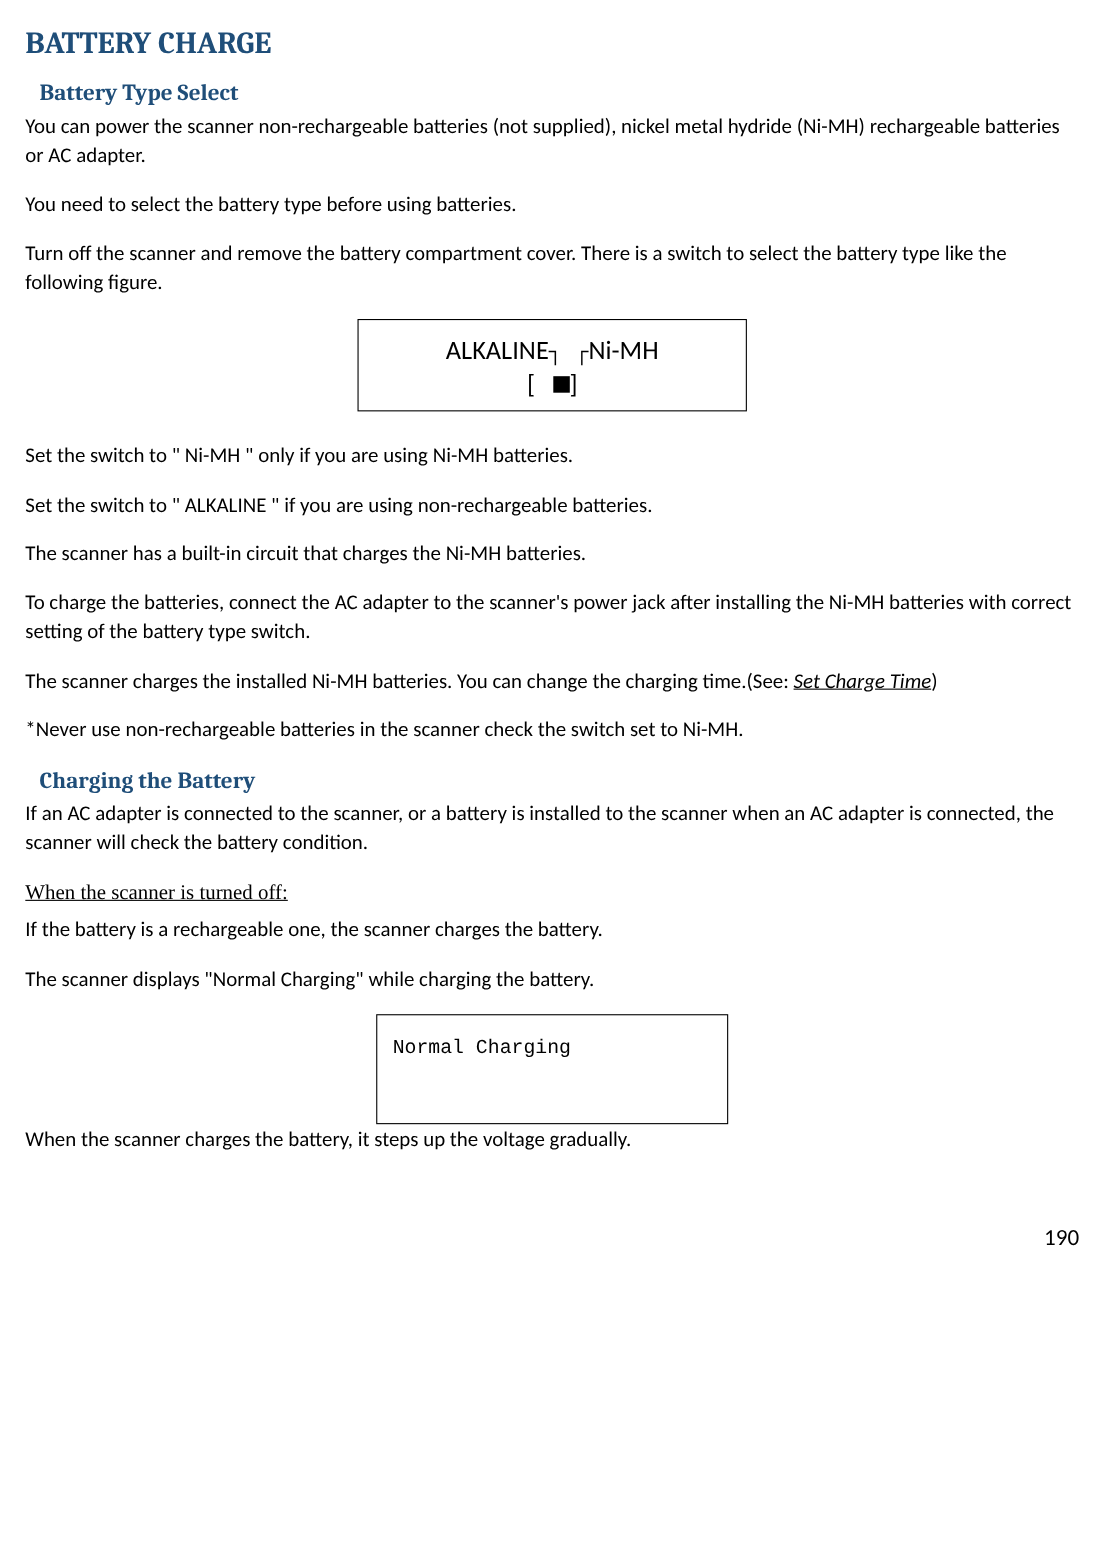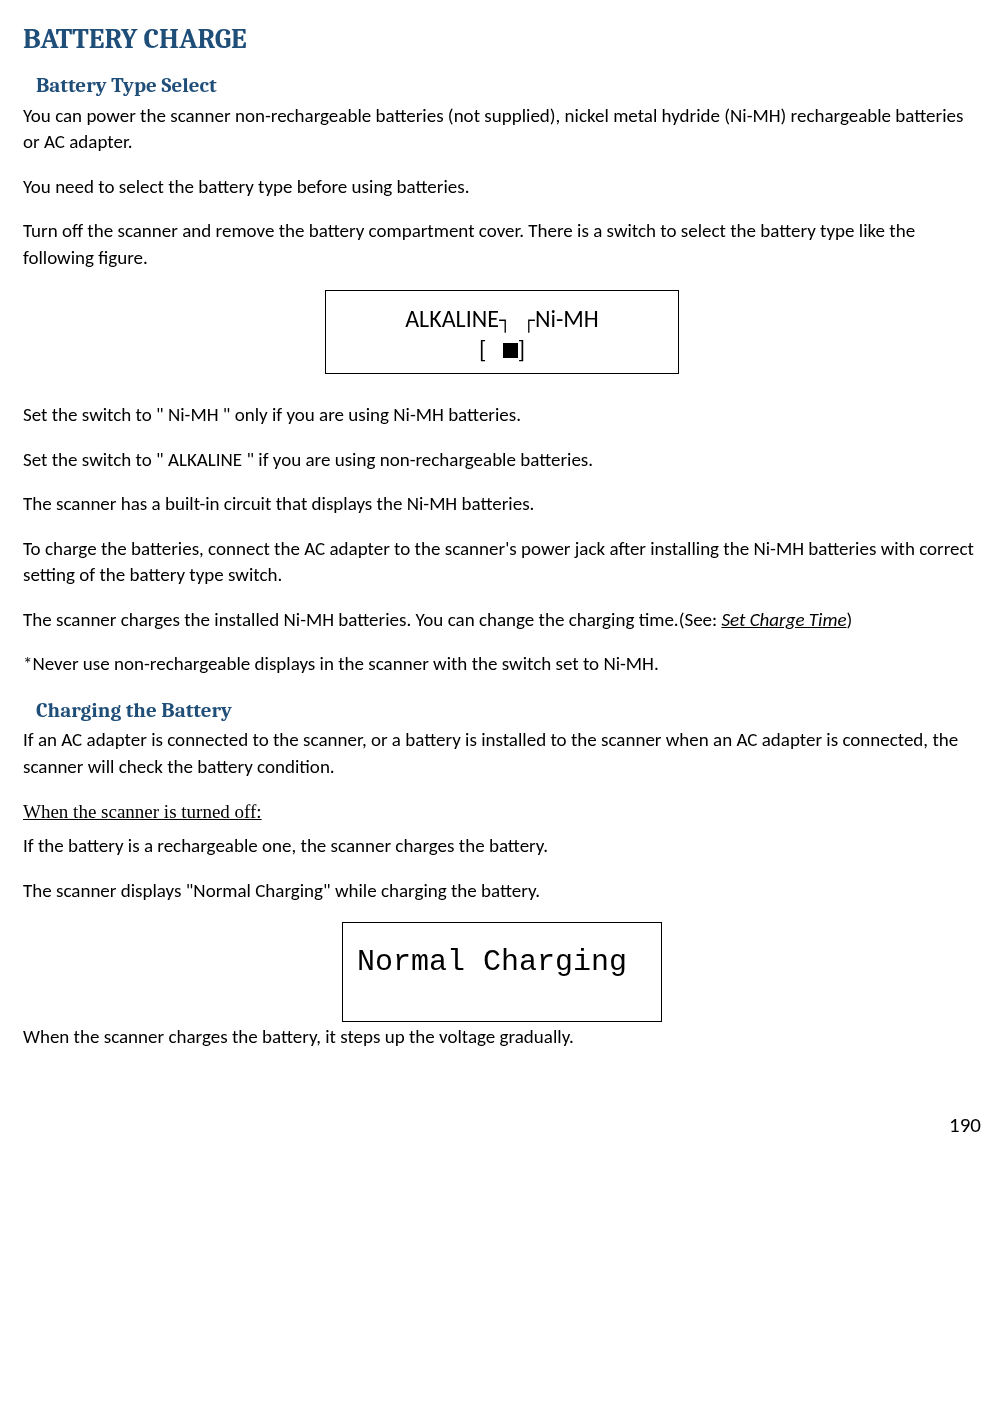--- a/index.html
+++ b/index.html
@@ -45,21 +45,21 @@
       align-items: flex-end;
     }
     .lcd-figure {
       border: 1.5px solid #000;
       width: 320px;
       height: 100px;
       margin: 6px auto 2px auto;
       padding: 18px 14px;
       box-sizing: border-box;
       font-family: 'Courier New', monospace;
-      font-size: 30px;
+      font-size: 18px;
       font-stretch: expanded;
       letter-spacing: 0px;
       text-align: left;
     }
     .underline {
       text-decoration: underline;
     }
     .page-num {
       text-align: right;
       margin-top: 60px;
@@ -103,26 +103,26 @@
     <span><span>ALKALINE</span>┐</span>
     <span>┌<span>Ni-MH</span></span>
   </div>
   <div class="switch-row2">
     <span>[</span>&nbsp;&nbsp;&nbsp;<span class="sq"></span><span>]</span>
   </div>
 </div>
 
 <p>Set the switch to " Ni-MH " only if you are using Ni-MH batteries.</p>
 <p>Set the switch to " ALKALINE " if you are using non-rechargeable batteries.</p>
-<p>The scanner has a built-in circuit that displays the Ni-MH batteries.</p>
+<p>The scanner has a built-in circuit that charges the Ni-MH batteries.</p>
 <p>To charge the batteries, connect the AC adapter to the scanner's power jack after installing the Ni-MH batteries with correct setting of the battery type switch.</p>
 <p>
   <span>The scanner charges the installed Ni-MH batteries. You can change the charging time.(See: </span><a href="#" class="fakelink">Set Charge Time</a><span>)</span>
 </p>
-<p>*Never use non-rechargeable displays in the scanner with the switch set to Ni-MH.</p>
+<p>*Never use non-rechargeable batteries in the scanner check the switch set to Ni-MH.</p>
 
 <h2>Charging the Battery</h2>
 <p class="after-h2">If an AC adapter is connected to the scanner, or a battery is installed to the scanner when an AC adapter is connected, the scanner will check the battery condition.</p>
 
 <div style="margin-bottom:8px;font-family:Liberation Serif, serif;"><span class="underline">When the scanner is turned off:</span></div>
 <p>If the battery is a rechargeable one, the scanner charges the battery.</p>
 <p>The scanner displays "Normal Charging" while charging the battery.</p>
 
 <div class="lcd-figure">
   <span>Normal Charging</span>

